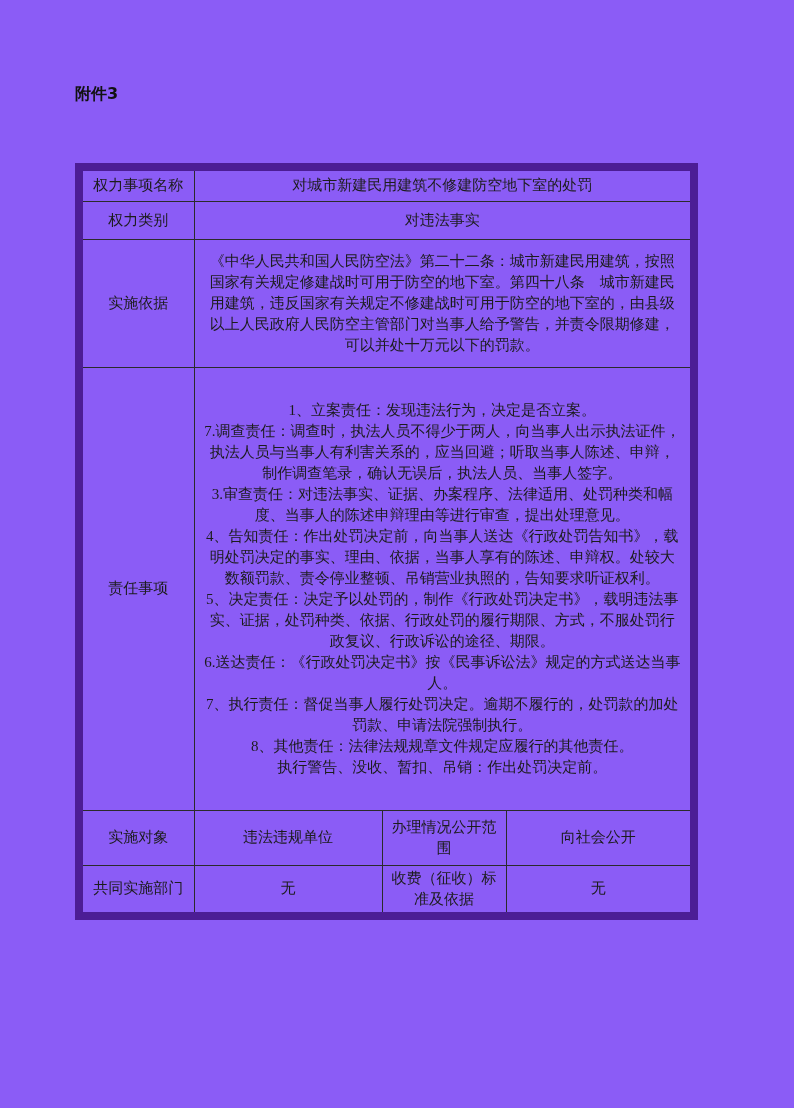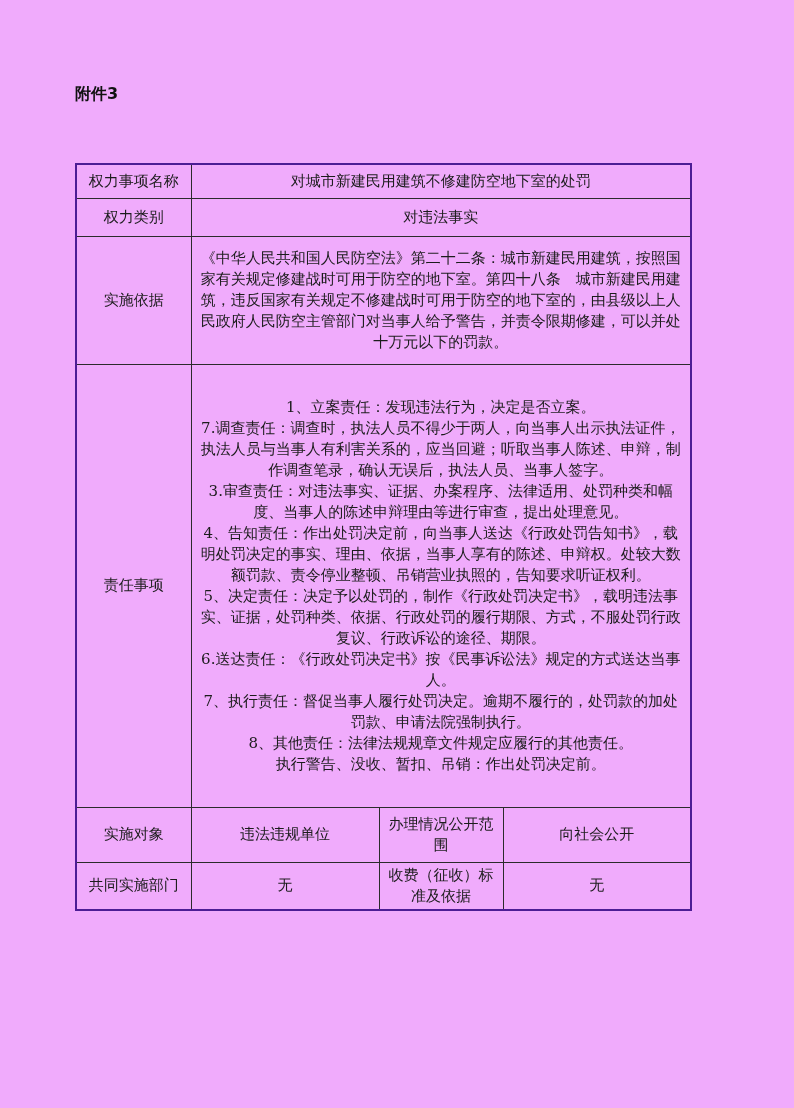--- a/index.html
+++ b/index.html
@@ -1,21 +1,21 @@
 <!DOCTYPE html>
 <html><head>
 <meta charset="utf-8">
 <style>
   * { margin: 0; padding: 0; box-sizing: border-box; }
   html, body { background: #ffffff; }
   .page {
     position: relative;
     width: 794px;
     height: 1108px;
-    background: #f0abfc;
+    background: #8b5cf6;
     color: #141414;
     font-family: "DejaVu Serif", serif;
     overflow: hidden;
   }
   .attachment {
     position: absolute;
     left: 75px;
     top: 84px;
     font-family: "DejaVu Sans", sans-serif;
     font-weight: bold;
@@ -33,21 +33,21 @@
     letter-spacing: 2px;
     color: #0a0a0a;
   }
   table.info-table {
     position: absolute;
     left: 75px;
     top: 163px;
     width: 615px;
     border-collapse: collapse;
     table-layout: fixed;
-    border: 2px solid #4c1d95;
+    border: 8px solid #4c1d95;
   }
   table.info-table td {
     border: 1px solid #2b2b2b;
     font-size: 15px;
     line-height: 21px;
     color: #1c1c1c;
     text-align: center;
     vertical-align: middle;
     padding: 2px 8px;
     overflow: hidden;
@@ -55,20 +55,21 @@
   td.label-cell { padding: 2px 6px; }
   td.text-block {
     text-align: left;
     padding: 4px 11px;
     line-height: 22px;
   }
   td.duty-cell {
     text-align: left;
     padding: 6px 11px;
     line-height: 21.5px;
+    font-family: Liberation Serif, serif;
   }
   .r1 { height: 34px; }
   .r2 { height: 38px; padding-left: 13px; }
   .r3 { height: 128px; }
   .r4 { height: 443px; }
   .r5 { height: 49px; }
   .r6 { height: 55px; }
   .r7 { height: 48px; }
 </style>
 </head>

